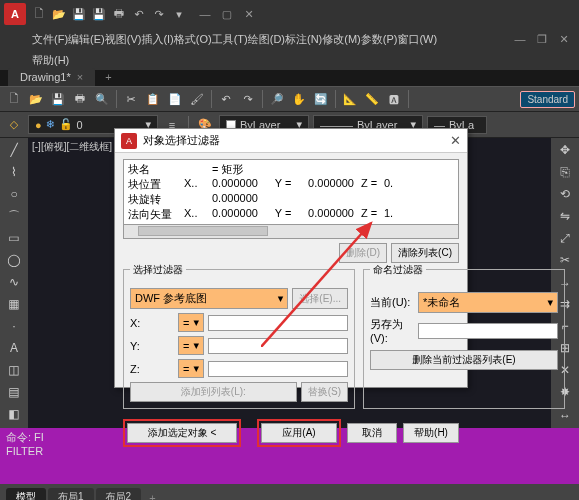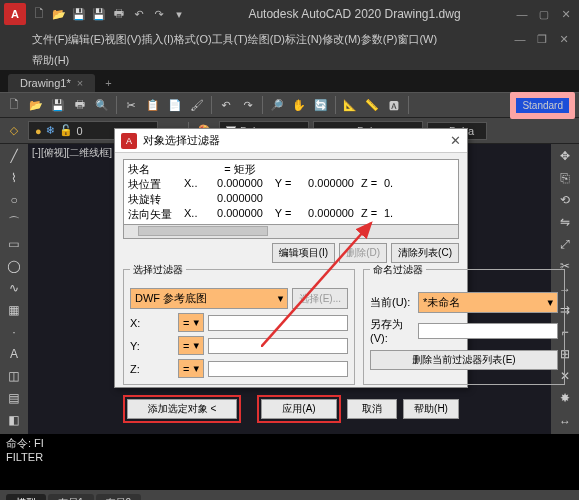--- a/index.html
+++ b/index.html
@@ -8,57 +8,57 @@
 .logo{width:22px;height:22px;background:#c92a2a;display:flex;align-items:center;justify-content:center;color:#fff;font-weight:bold;border-radius:2px;margin-right:4px}
 .qat{display:flex;gap:2px;margin-right:8px}
 .qat-btn{width:18px;height:18px;display:flex;align-items:center;justify-content:center;color:#bbb;cursor:pointer}
 .title-center{flex:1;text-align:center;color:#ccc;font-size:12px}
 .win-btns{display:flex;gap:4px}
 .win-btn{width:18px;height:18px;display:flex;align-items:center;justify-content:center;color:#999;cursor:pointer}
 .menubar{height:22px;background:#333;display:flex;align-items:center;padding:0 32px;gap:0;color:#ccc;position:relative}
 .menubar .doc-win{position:absolute;right:6px;display:flex;gap:4px}
 .menu-item{cursor:pointer}
 .help-row{height:20px;background:#333;display:flex;align-items:center;padding:0 32px;color:#ccc}
-.tab-row{height:22px;background:#181818;display:flex;align-items:end;padding:0 8px}
+.tab-row{height:16px;background:#181818;display:flex;align-items:end;padding:0 8px}
 .file-tab{background:#333;color:#ccc;padding:3px 12px;border-radius:3px 3px 0 0;display:flex;align-items:center;gap:6px}
 .tab-close{color:#888;cursor:pointer}
 .tab-plus{margin-left:4px;color:#888;padding:3px 6px;cursor:pointer}
 .ribbon{height:26px;background:#444;border-top:1px solid #555;border-bottom:1px solid #222;display:flex;align-items:center;padding:0 4px;gap:2px}
 .rbtn{width:20px;height:20px;display:flex;align-items:center;justify-content:center;color:#ccc;cursor:pointer}
 .rsep{width:1px;height:18px;background:#666;margin:0 2px}
-.rlabel{color:#ccc;padding:2px 6px;background:#1d4ed8;border:6px solid #fca5a5;border-radius:2px;margin-left:auto;font-size:10px}
+.rlabel{color:#ccc;padding:2px 6px;background:#0c4a6e;border:1px solid #fca5a5;border-radius:2px;margin-left:auto;font-size:10px}
 .props{height:26px;background:#444;border-bottom:1px solid #222;display:flex;align-items:center;padding:0 4px;gap:4px}
 .prop-combo{background:#222;border:1px solid #555;color:#ccc;padding:2px 6px;display:flex;align-items:center;gap:4px;cursor:pointer;font-size:10px}
 .swatch{width:10px;height:10px;background:#fff;border:1px solid #888}
 .workspace{position:relative;height:290px;background:#1a1a22;display:flex}
 .left-tools{width:28px;background:#444;display:flex;flex-direction:column;align-items:center;padding-top:2px;gap:2px}
 .lt-btn{width:22px;height:20px;display:flex;align-items:center;justify-content:center;color:#ccc;cursor:pointer;font-size:12px}
 .canvas{flex:1;position:relative;background:#1a1a22}
 .vp-label{position:absolute;top:2px;left:4px;color:#ccc;font-size:10px}
 .right-tools{width:28px;background:#444;display:flex;flex-direction:column;align-items:center;padding-top:2px;gap:2px}
-.cmd-area{height:56px;background:#000000;color:#ddd;padding:2px 6px;font-family:Consolas,monospace;font-size:11px;display:flex;flex-direction:column}
+.cmd-area{height:56px;background:#a21caf;color:#ddd;padding:2px 6px;font-family:Consolas,monospace;font-size:11px;display:flex;flex-direction:column}
 .cmd-history{flex:1}
 .cmd-input-row{display:flex;align-items:center;border-top:1px solid #555;padding-top:2px}
 .cmd-prompt{margin-right:4px}
 .model-tabs{height:22px;background:#444;display:flex;align-items:end;padding:0 6px;gap:2px}
 .mtab{background:#333;color:#ccc;padding:2px 10px;border-radius:3px 3px 0 0;cursor:pointer;font-size:10px}
 .mtab.active{background:#222;color:#fff}
 .mtab-plus{color:#888;padding:2px 6px;cursor:pointer}
 
 
 .dialog{position:absolute;top:128px;left:114px;width:354px;height:260px;background:#f0f0f0;border:1px solid #888;box-shadow:2px 2px 6px rgba(0,0,0,.4);z-index:10}
 .dlg-title{height:24px;background:#fff;border-bottom:1px solid #ccc;display:flex;align-items:center;padding:0 6px}
 .dlg-logo{width:16px;height:16px;background:#c92a2a;color:#fff;font-size:9px;display:flex;align-items:center;justify-content:center;border-radius:2px;margin-right:6px}
 .dlg-x{margin-left:auto;cursor:pointer;color:#555;font-size:13px}
 .dlg-body{padding:6px 8px 8px;position:relative}
 .data-list{background:#fff;border:1px solid #999;height:66px;padding:2px 4px;font-size:10px;overflow:hidden;position:relative}
 .data-row{display:flex;gap:6px;white-space:nowrap}
 .data-row span:nth-child(1){width:50px}
 .data-row span:nth-child(2){width:22px}
-.data-row span:nth-child(3){width:56px;text-align:center}
+.data-row span:nth-child(3){width:56px;text-align:left}
 .data-row span:nth-child(4){width:18px;text-align:center}
 .data-row span:nth-child(5){width:56px;text-align:right}
 .data-row span:nth-child(6){width:18px;text-align:center}
 .scroll-h{height:14px;background:#e4e4e4;border:1px solid #999;border-top:none;position:relative}
 .scroll-thumb{position:absolute;left:14px;top:1px;height:10px;width:130px;background:#c8c8c8;border:1px solid #aaa}
 .row-btns{display:flex;gap:4px;margin-top:4px;justify-content:flex-end}
 .dbtn{background:#e8e8e8;border:1px solid #999;padding:2px 6px;cursor:pointer;font-size:10px}
 .dbtn.dis{color:#999}
 .lower{display:flex;gap:8px;margin-top:6px}
 .group{border:1px solid #aaa;padding:18px 6px 6px;position:relative;flex:1}
@@ -79,21 +79,20 @@
   <div class="qat">
     <div class="qat-btn">🗋</div>
     <div class="qat-btn">📂</div>
     <div class="qat-btn">💾</div>
     <div class="qat-btn">💾</div>
     <div class="qat-btn">🖶</div>
     <div class="qat-btn">↶</div>
     <div class="qat-btn">↷</div>
     <div class="qat-btn">▾</div>
   </div>
-  <div class="title-center">Autodesk AutoCAD 2020   Drawing1.dwg</div>
   <div class="win-btns">
     <div class="win-btn">—</div>
     <div class="win-btn">▢</div>
     <div class="win-btn">✕</div>
   </div>
 </div>
 
 <div class="menubar">
   <span class="menu-item">文件(F)</span>
   <span class="menu-item">编辑(E)</span>
@@ -278,21 +277,20 @@
           <span>Y  =</span>
           <span>0.000000</span>
           <span>Z  =</span>
           <span>1.</span>
         </div>
     </div>
     <div class="scroll-h">
         <div class="scroll-thumb"></div>
       </div>
     <div class="row-btns">
-      <button class="dbtn">编辑项目(I)</button>
       <button class="dbtn dis">删除(D)</button>
       <button class="dbtn">清除列表(C)</button>
     </div>
     <div class="lower">
       <div class="group" style="flex:1.1">
         <div class="group-title">选择过滤器</div>
         <div style="display:flex;gap:4px">
           <div class="combo" style="flex:1">
               <span>DWF 参考底图</span>
               <span>▾</span>
@@ -316,20 +314,24 @@
             <input class="txt" disabled="" style="">
           </div>
         <div class="field-row">
             <label>Z:</label>
             <div class="combo dis" style="width:26px">
               <span>=</span>
               <span>▾</span>
             </div>
             <input class="txt" disabled="" style="">
           </div>
+        <div style="display:flex;gap:4px;margin-top:4px">
+          <button class="dbtn dis" style="flex:1">添加到列表(L):</button>
+          <button class="dbtn dis">替换(S)</button>
+        </div>
       </div>
       <div class="group" style="flex:1">
         <div class="group-title">命名过滤器</div>
         <div class="field-row">
             <label>当前(U):</label>
             <div class="combo" style="flex:1">
               <span>*未命名</span>
               <span>▾</span>
             </div>
           </div>

